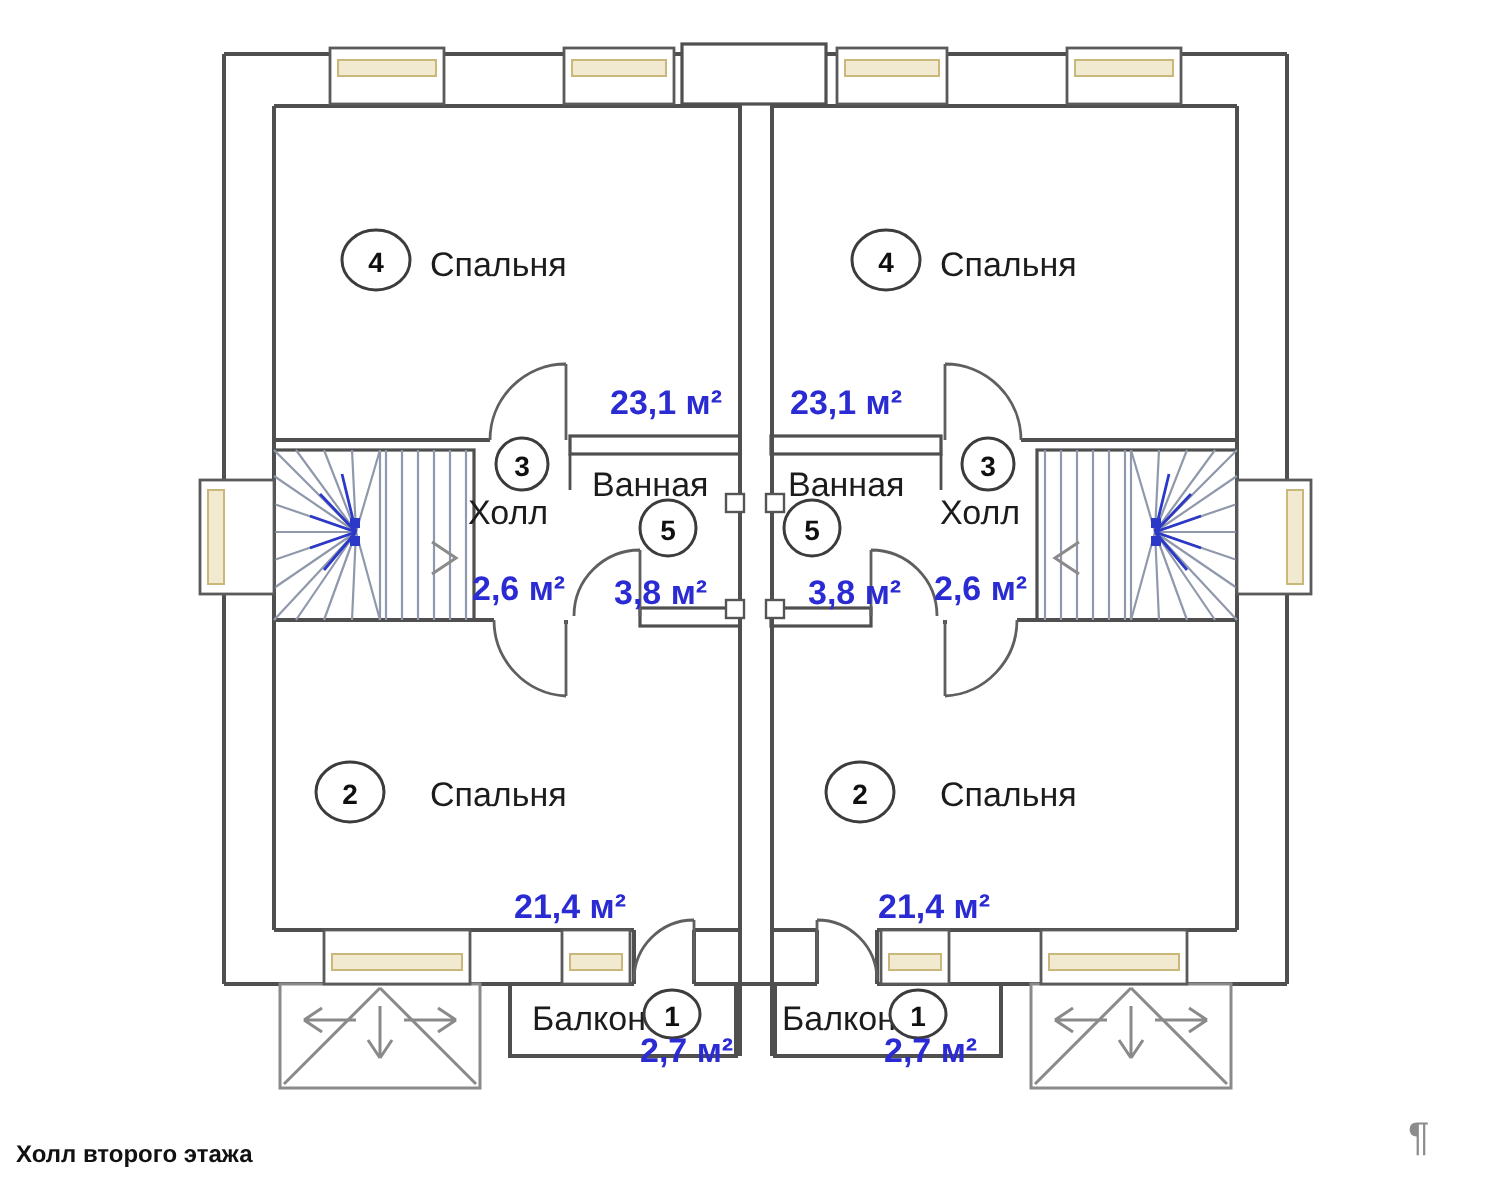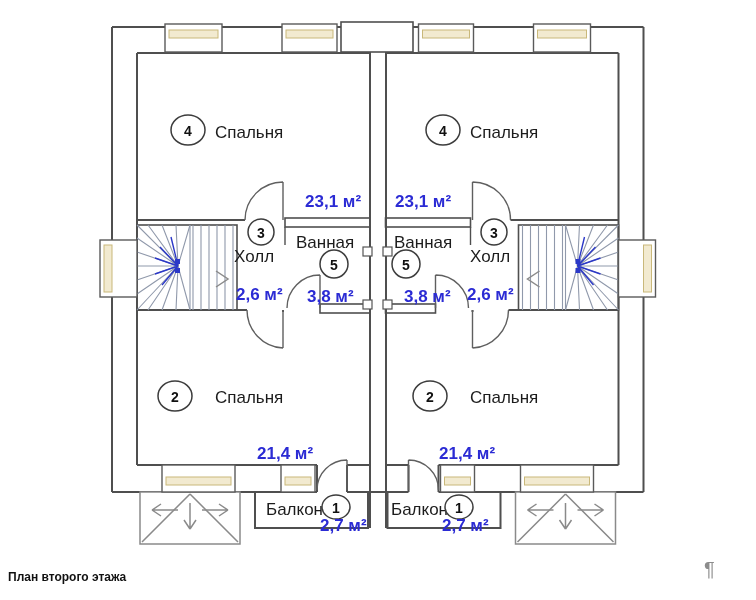--- a/index.html
+++ b/index.html
@@ -146,15 +146,15 @@
     <text class="rnum" x="430" y="402">2</text>
     <text class="rname" x="470" y="403">Спальня</text>
     <text class="rarea" x="439" y="459" fill="#2b2bd4">21,4 м²</text>
 
     <text class="rname" x="391" y="515">Балкон</text>
     <ellipse class="badge" cx="459" cy="507" rx="14" ry="12"></ellipse>
     <text class="rnum" x="459" y="513">1</text>
     <text class="rarea" x="442" y="531" fill="#2b2bd4">2,7 м²</text>
   </svg>
 
-  <div class="caption">План второго этажа</div>
+  <div class="caption">Холл второго этажа</div>
   <div class="watermark">¶</div>
 </div>
 
 </body></html>

